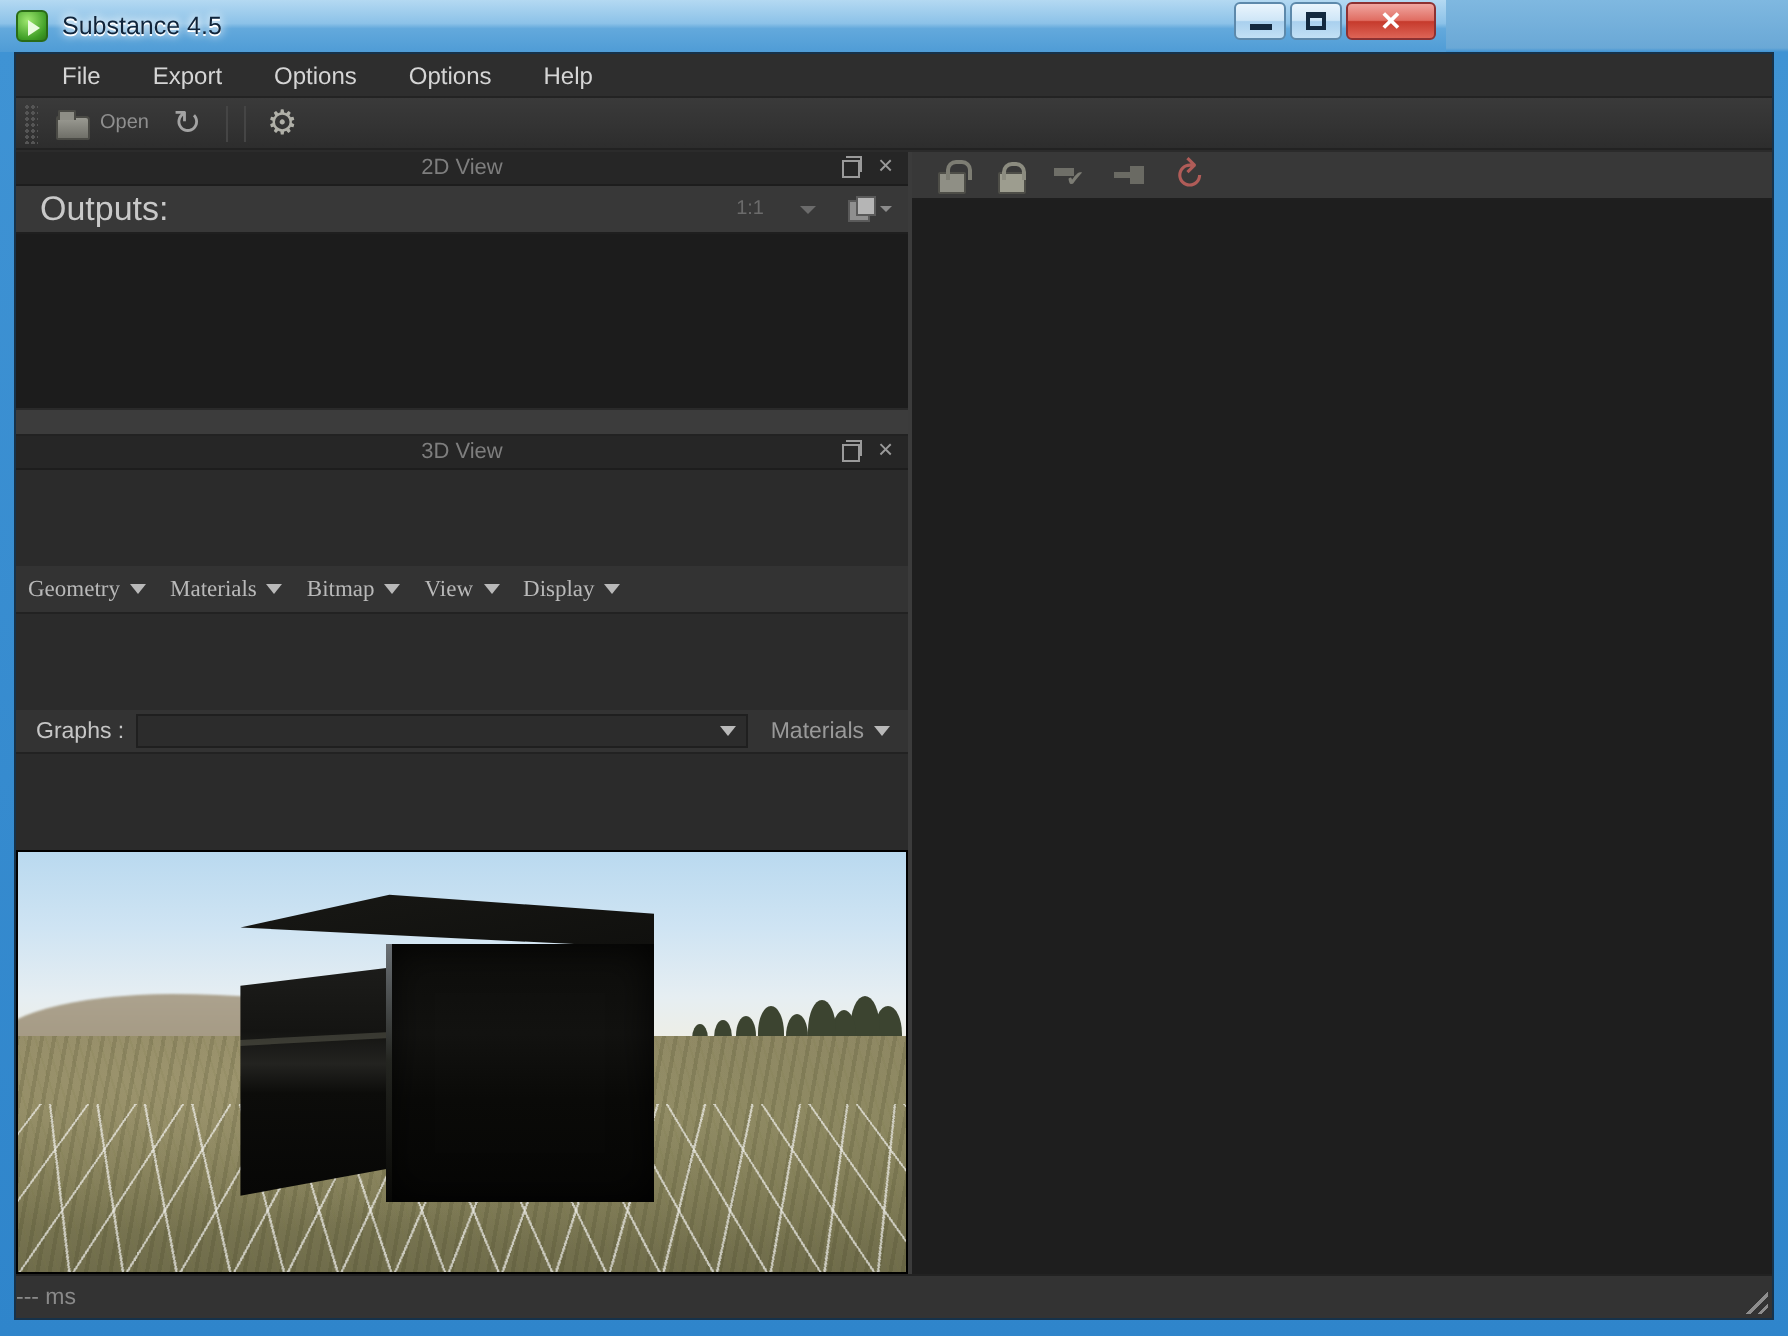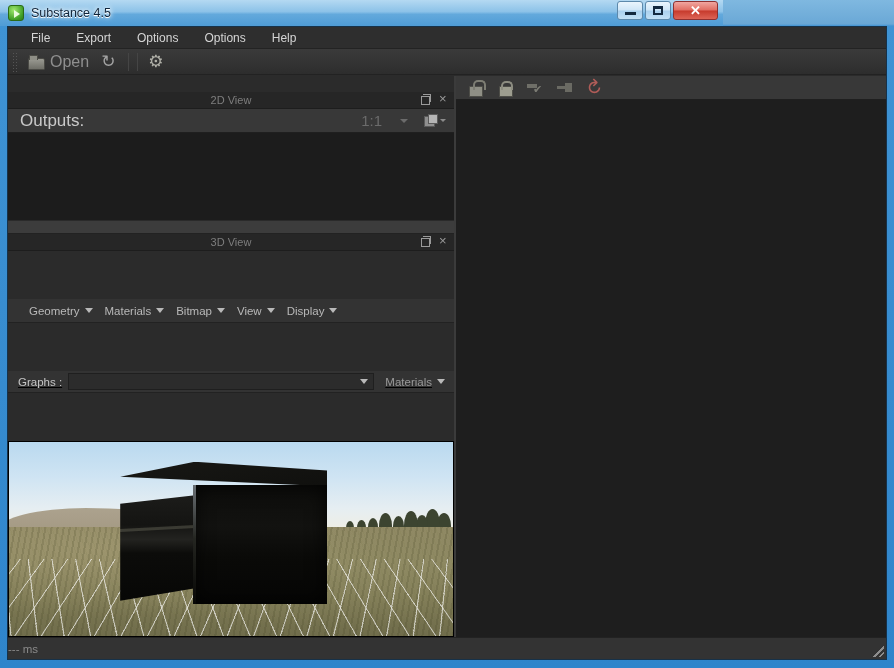--- a/index.html
+++ b/index.html
@@ -83,21 +83,21 @@
   }
   .tb-grip {
     width: 7px; height: 20px; margin-right: 3px;
     background-image: radial-gradient(#555 0.8px, transparent 0.9px);
     background-size: 3px 3px;
   }
   .tb-item {
     display: flex; align-items: center; gap: 5px;
     padding: 2px 6px; height: 22px; cursor: default;
   }
-  .tb-label { font-size: 16px; color: #8f8f8f; white-space: nowrap; }
+  .tb-label { font-size: 10px; color: #8f8f8f; white-space: nowrap; }
   .tb-sep { width: 1px; height: 18px; background: #1f1f1f; border-right: 1px solid #454545; margin: 0 4px; }
   .tbicon { width: 17px; height: 16px; position: relative; flex: 0 0 auto; }
 
   
   .ic-folder:before {
     content:""; position:absolute; left:0; top:4px; width:15px; height:10px;
     background: linear-gradient(to bottom, #9a9a92, #6f6f68);
     border:1px solid #4a4a45; border-radius:1px 2px 1px 1px;
   }
   .ic-folder:after {
@@ -128,21 +128,21 @@
     content:""; position:absolute; left:9px; top:1px; width:6px; height:6px;
     background:#7ade46; border-radius:50%;
   }
   
   .ic-gear:before {
     content:"\2699"; position:absolute; left:0px; top:-3px; font-size:17px; color:#b0b0a8;
   }
 
   
   #workspace { position: absolute; left:0; top: 49px; right:0; bottom: 22px; display: flex; }
-  #left-col { width: 446px; display: flex; flex-direction: column; background:#2b2b2b;margin-top:16px; }
+  #left-col { width: 446px; display: flex; flex-direction: column; background:#2b2b2b; }
   #vsplit { width: 2px; background: #3b3b3b; }
   #right-col { flex: 1; display: flex; flex-direction: column; background:#2b2b2b; }
 
   .panel-title {
     height: 17px; background: #262626;
     display: flex; align-items: center; justify-content: center;
     position: relative; border-bottom:1px solid #1d1d1d;
   }
   .panel-title-text { font-size: 11px; color: #7e7e7e; }
   .panel-btns { position: absolute; right: 5px; top: 1px; display: flex; gap: 6px; align-items:center; }
@@ -160,44 +160,44 @@
   }
 
   
   #panel-2d { display: flex; flex-direction: column; height: 128px; }
   #toolbar-2d {
     height: 24px; background: #383838; border-bottom:1px solid #1f1f1f;
     display:flex; align-items:center; padding: 0 4px 0 12px; gap:6px;
   }
   #outputs-label { font-size: 17px; color: #c9c9c9; }
   .spacer { flex: 1; }
-  #ratio-label { font-size: 15px; color: #6b6b6b; margin-right: 12px; }
+  #ratio-label { font-size: 10px; color: #6b6b6b; margin-right: 12px; }
   .caret-down { width:0;height:0;border-left:4px solid transparent;border-right:4px solid transparent;border-top:4px solid #6b6b6b; }
   .caret-sm { width:0;height:0;border-left:3px solid transparent;border-right:3px solid transparent;border-top:3px solid #8b8b8b; }
   #view-mode-btn { display:flex; align-items:center; gap:2px; margin-left:10px; margin-right:4px; cursor:pointer; }
   .ic-viewmode { width:14px;height:13px; position:relative; }
   .ic-viewmode:before { content:""; position:absolute; left:0;top:2px;width:9px;height:9px;background:#8f8f8f;border:1px solid #5a5a5a; }
   .ic-viewmode:after { content:""; position:absolute; left:4px;top:0px;width:8px;height:8px;background:#b5b5b5;border:1px solid #5a5a5a; }
   #canvas-2d { flex: 1; background: #1c1c1c; }
 
   #hsplit { height: 14px; background: #3c3c3c; border-top:1px solid #2a2a2a; border-bottom:1px solid #222; cursor: row-resize; }
 
   
   #panel-3d { flex: 1; display: flex; flex-direction: column; gap: 48px; }
   #menubar-3d {
     height: 24px; background: #333333; border-bottom:1px solid #222;
-    display:flex; align-items:center; padding-left: 16px; gap: 2px;
+    display:flex; align-items:center; padding-left: 1px; gap: 2px; font-family: Liberation Serif, serif;
   }
   .m3 { display:flex; align-items:center; gap:5px; padding: 2px 5px; cursor:default; }
   .m3-label { font-size: 11.5px; color: #b9b9b9; }
   .tri { width:0;height:0;border-left:4px solid transparent;border-right:4px solid transparent;border-top:5px solid #b9b9b9; }
 
   #graphs-row {
     height: 22px; background: #333333; border-bottom:1px solid #222;
-    display:flex; align-items:center; padding: 0 4px 0 10px; gap:6px;text-decoration:underline;
+    display:flex; align-items:center; padding: 0 4px 0 10px; gap:6px;
   }
   #graphs-label { font-size: 11.5px; color: #c6c6c6; white-space:nowrap; }
   #graphs-combo {
     flex: 1; height: 17px; background: #2c2c2c; border: 1px solid #1f1f1f;
     display:flex; align-items:center; justify-content:flex-end; padding-right:5px; cursor:pointer;
   }
   #graphs-value { flex:1; font-size:11px; color:#9a9a9a; padding-left:5px; }
   #materials-dd { display:flex; align-items:center; gap:5px; padding:0 5px; cursor:pointer; }
   #materials-dd-label { font-size:11.5px; color:#9a9a9a; }
 

